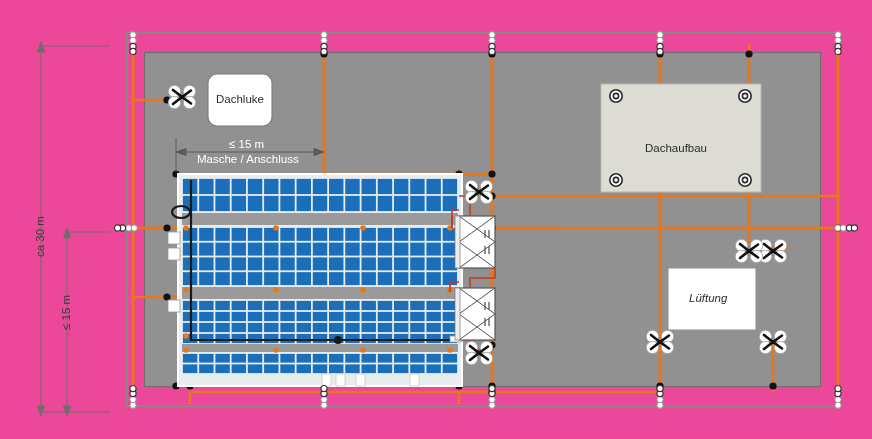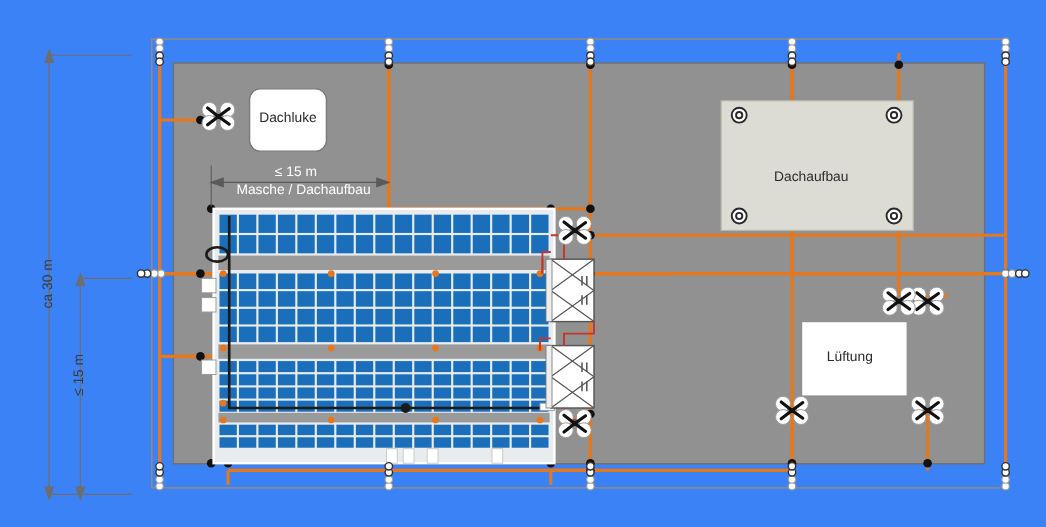--- a/index.html
+++ b/index.html
@@ -1,18 +1,18 @@
 <!DOCTYPE html>
 <html><head>
 <meta charset="utf-8">
 <style>
   html,body{margin:0;padding:0;background:#ffffff;}
   body{width:872px;height:439px;overflow:hidden;
        font-family:"Liberation Sans","DejaVu Sans",sans-serif;}
-  #stage{position:relative;width:872px;height:439px;background:#3b82f6;}
+  #stage{position:relative;width:872px;height:439px;background:#ec4899;}
   #stage > *{position:absolute;}
   svg{display:block;}
   .lbl{position:absolute;color:#2b2b2b;font-size:11.5px;white-space:nowrap;}
   .dimtxt{position:absolute;color:#ffffff;font-size:11.5px;white-space:nowrap;}
   .vtxt{position:absolute;color:#3a3a3a;font-size:11.5px;white-space:nowrap;
         transform-origin:0 0;transform:rotate(-90deg);}
 </style>
 </head>
 <body>
 
@@ -472,23 +472,23 @@
       <path d="M324,152 L314,148.5 L314,155.5 Z"></path>
       <line x1="176" y1="138" x2="176" y2="172" stroke-width=".9"></line>
     </g>
 
   </svg>
 
   <div class="lbl" style="left:216px;top:93px;">Dachluke</div>
 
   <div class="lbl" style="left:645px;top:142px;">Dachaufbau</div>
 
-  <div class="lbl" style="left:689px;top:292px;">Lüftung</div>
+  <div class="lbl" style="left:689px;top:292px;font-style:italic;">Lüftung</div>
 
   <div class="dimtxt" style="left:229px;top:138px;">≤ 15 m</div>
 
-  <div class="dimtxt" style="left:197px;top:153px;">Masche / Dachaufbau</div>
+  <div class="dimtxt" style="left:197px;top:153px;">Masche / Anschluss</div>
 
   <div class="vtxt" style="left:34px;top:257px;">ca 30 m</div>
 
   <div class="vtxt" style="left:60px;top:330px;">≤ 15 m</div>
 
 </div>
 
 </body></html>

